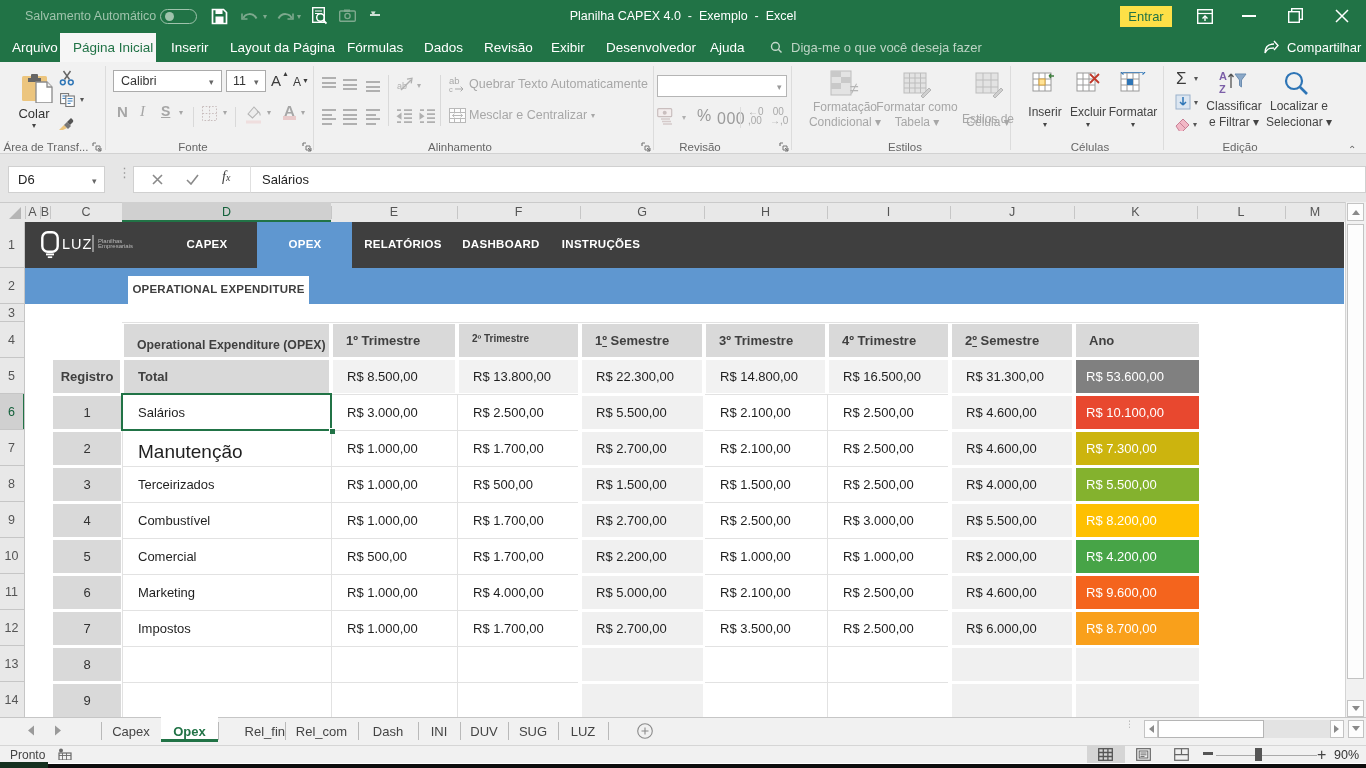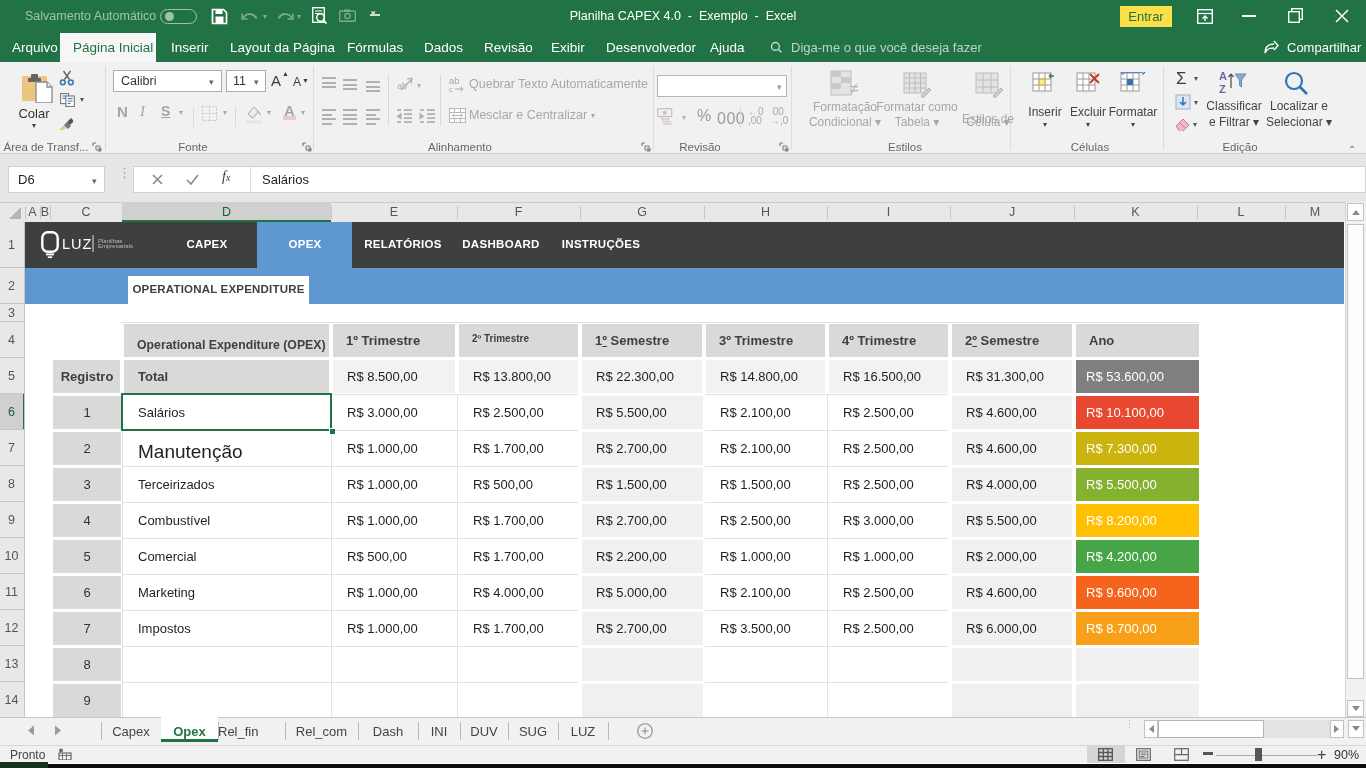--- a/index.html
+++ b/index.html
@@ -660,21 +660,21 @@
     </svg>
 <svg class="ab" style="left:54px;top:725px" width="9" height="11" viewBox="0 0 9 11">
       <path d="M1 0.5l6 5-6 5z" fill="#9a9a9a"></path>
     </svg>
 <div class="ab" style="left:101px;top:724px;width:60px;height:14px;color:#444;font-size:13px;text-align:center;">Capex</div>
 <div class="ab" style="left:161px;top:722px;width:1px;height:18px;background:#b9b9b9;"></div>
 <div class="ab" style="left:161px;top:717px;width:57px;height:25px;background:#fff;"></div>
 <div class="ab" style="left:161px;top:739px;width:57px;height:2.5px;background:#217346;"></div>
 <div class="ab" style="left:161px;top:724px;width:57px;height:14px;color:#217346;font-size:13px;font-weight:bold;text-align:center;">Opex</div>
 <div class="ab" style="left:218px;top:722px;width:1px;height:18px;background:#b9b9b9;"></div>
-<div class="ab" style="left:218px;top:724px;width:67px;height:14px;color:#444;font-size:13px;text-align:left;">Rel_fin</div>
+<div class="ab" style="left:218px;top:724px;width:67px;height:14px;color:#444;font-size:13px;text-align:right;">Rel_fin</div>
 <div class="ab" style="left:285px;top:722px;width:1px;height:18px;background:#b9b9b9;"></div>
 <div class="ab" style="left:285px;top:724px;width:73px;height:14px;color:#444;font-size:13px;text-align:center;">Rel_com</div>
 <div class="ab" style="left:358px;top:722px;width:1px;height:18px;background:#b9b9b9;"></div>
 <div class="ab" style="left:358px;top:724px;width:60px;height:14px;color:#444;font-size:13px;text-align:center;">Dash</div>
 <div class="ab" style="left:418px;top:722px;width:1px;height:18px;background:#b9b9b9;"></div>
 <div class="ab" style="left:418px;top:724px;width:42px;height:14px;color:#444;font-size:13px;text-align:center;">INI</div>
 <div class="ab" style="left:460px;top:722px;width:1px;height:18px;background:#b9b9b9;"></div>
 <div class="ab" style="left:460px;top:724px;width:48px;height:14px;color:#444;font-size:13px;text-align:center;">DUV</div>
 <div class="ab" style="left:508px;top:722px;width:1px;height:18px;background:#b9b9b9;"></div>
 <div class="ab" style="left:508px;top:724px;width:50px;height:14px;color:#444;font-size:13px;text-align:center;">SUG</div>

